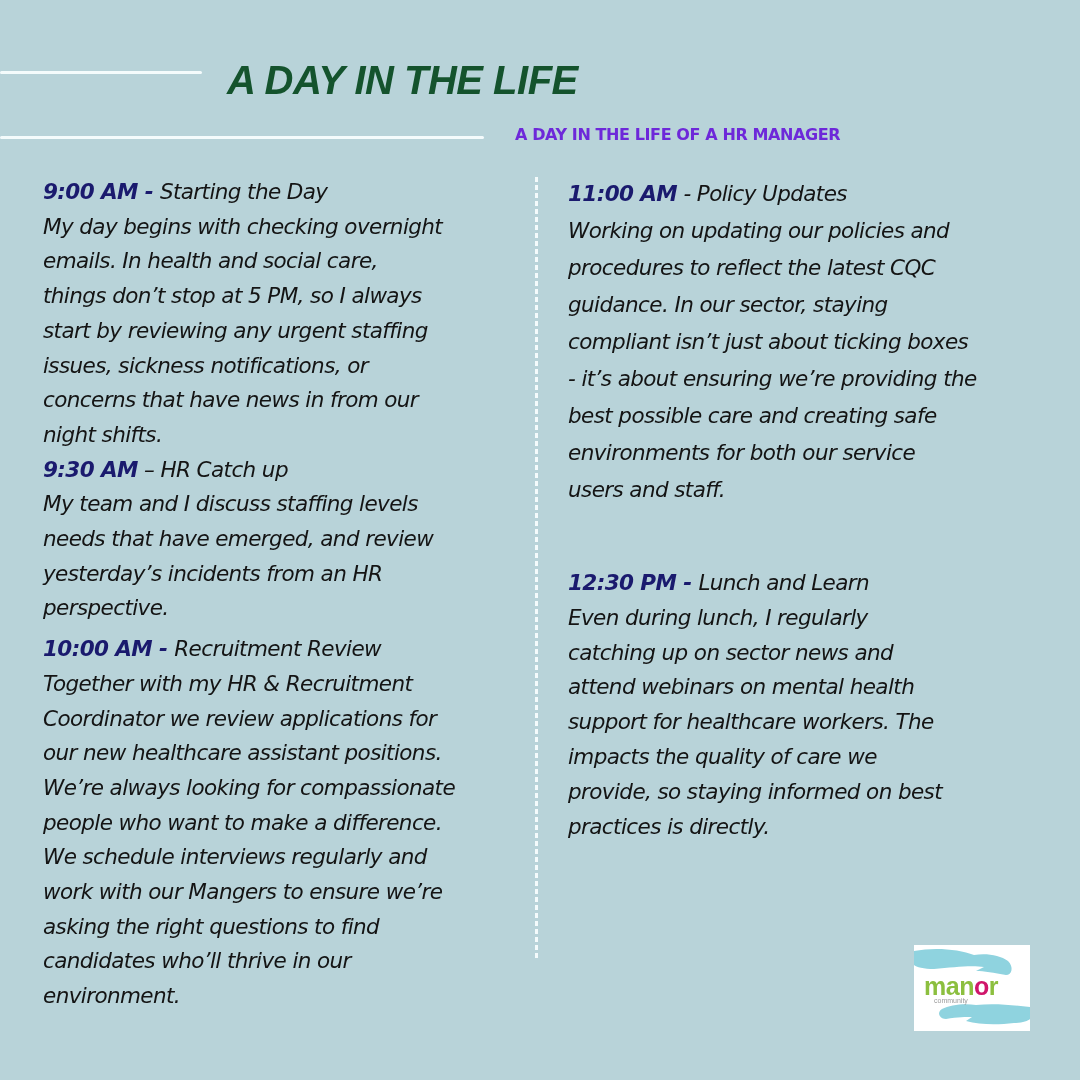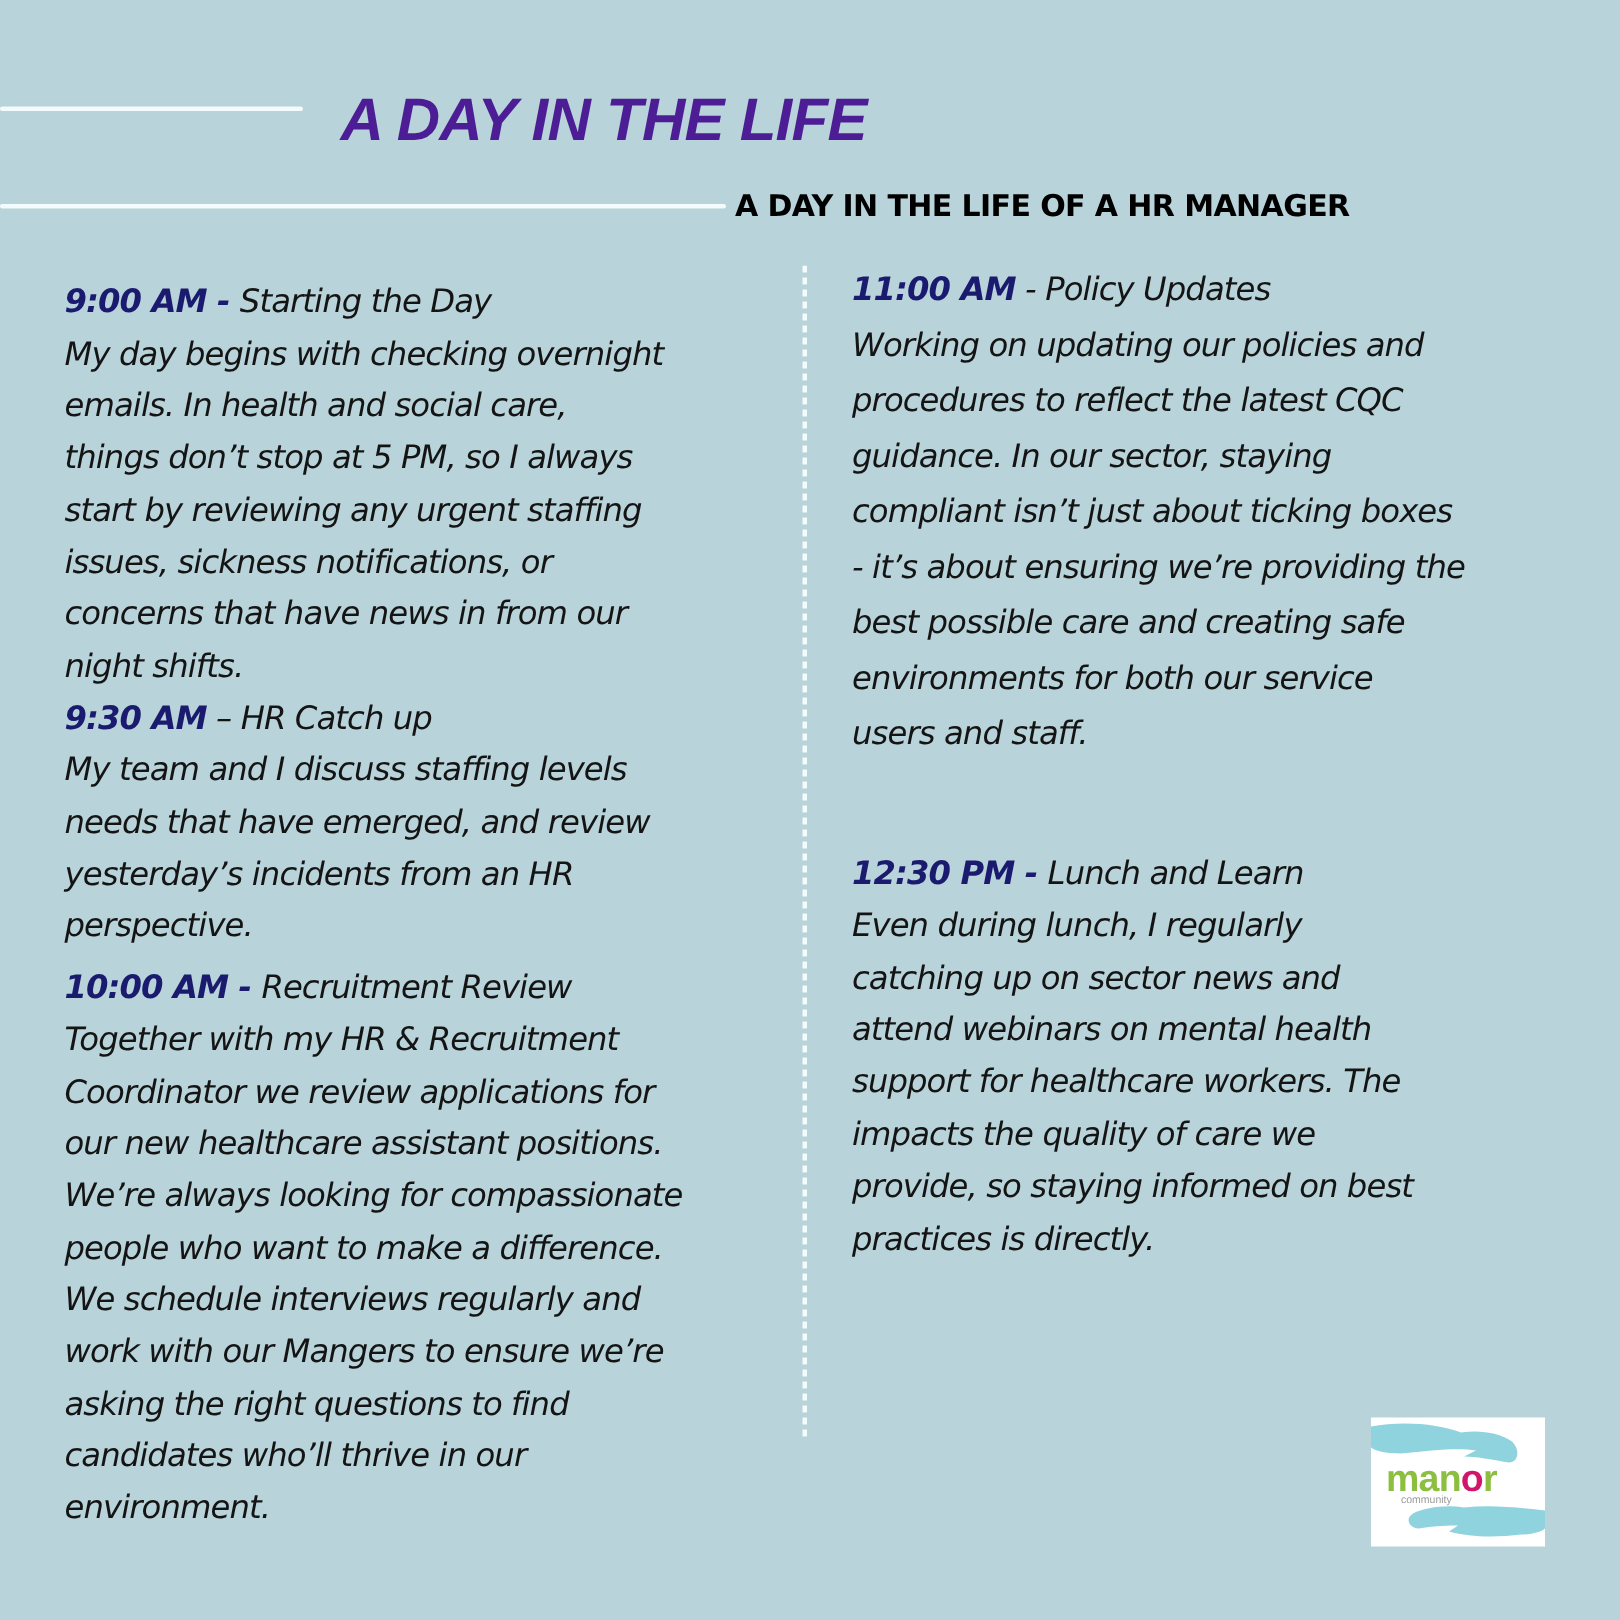--- a/index.html
+++ b/index.html
@@ -19,49 +19,49 @@
     .hline.top { left: 0; top: 71px; width: 202px; }
     .hline.mid { left: 0; top: 136px; width: 484px; }
     .title {
       position: absolute;
       left: 227px; top: 58px;
       font-family: "Liberation Sans", sans-serif;
       font-weight: bold;
       font-style: italic;
       font-size: 40px;
       letter-spacing: -0.5px;
-      color: #4c1d95;
+      color: #14532d;
       white-space: nowrap;
     }
     .subtitle {
       position: absolute;
-      left: 490px; top: 125px;
+      left: 515px; top: 125px;
       font-family: "DejaVu Sans", sans-serif;
       font-weight: bold;
-      font-size: 20px;
+      font-size: 16px;
       letter-spacing: -0.4px;
-      color: #000000;
+      color: #6d28d9;
       white-space: nowrap;
     }
     .divider {
       position: absolute;
       left: 535px; top: 177px;
       width: 3px; height: 782px;
       background-image: linear-gradient(to bottom, #f4fbfc 0, #f4fbfc 5px, transparent 5px, transparent 8px);
       background-size: 3px 8px;
     }
     .col {
       position: absolute;
       font-family: "DejaVu Sans", sans-serif;
       font-style: italic;
       font-size: 21.5px;
       letter-spacing: -0.6px;
       color: #141414;
     }
-    .col.left { left: 43px; top: 185px; width: 480px; line-height: 34.7px; }
+    .col.left { left: 43px; top: 175px; width: 480px; line-height: 34.7px; }
     .col.right { left: 568px; top: 175px; width: 470px; line-height: 37px; }
     .entry { display: block; }
     .entry-head { display: block; white-space: nowrap; }
     .time {
       font-weight: bold;
       color: #1a1a6e;
     }
     .sep.blue { font-weight: bold; color: #1a1a6e; }
     .sep.dark { color: #141414; }
     .entry-body { display: block; }

